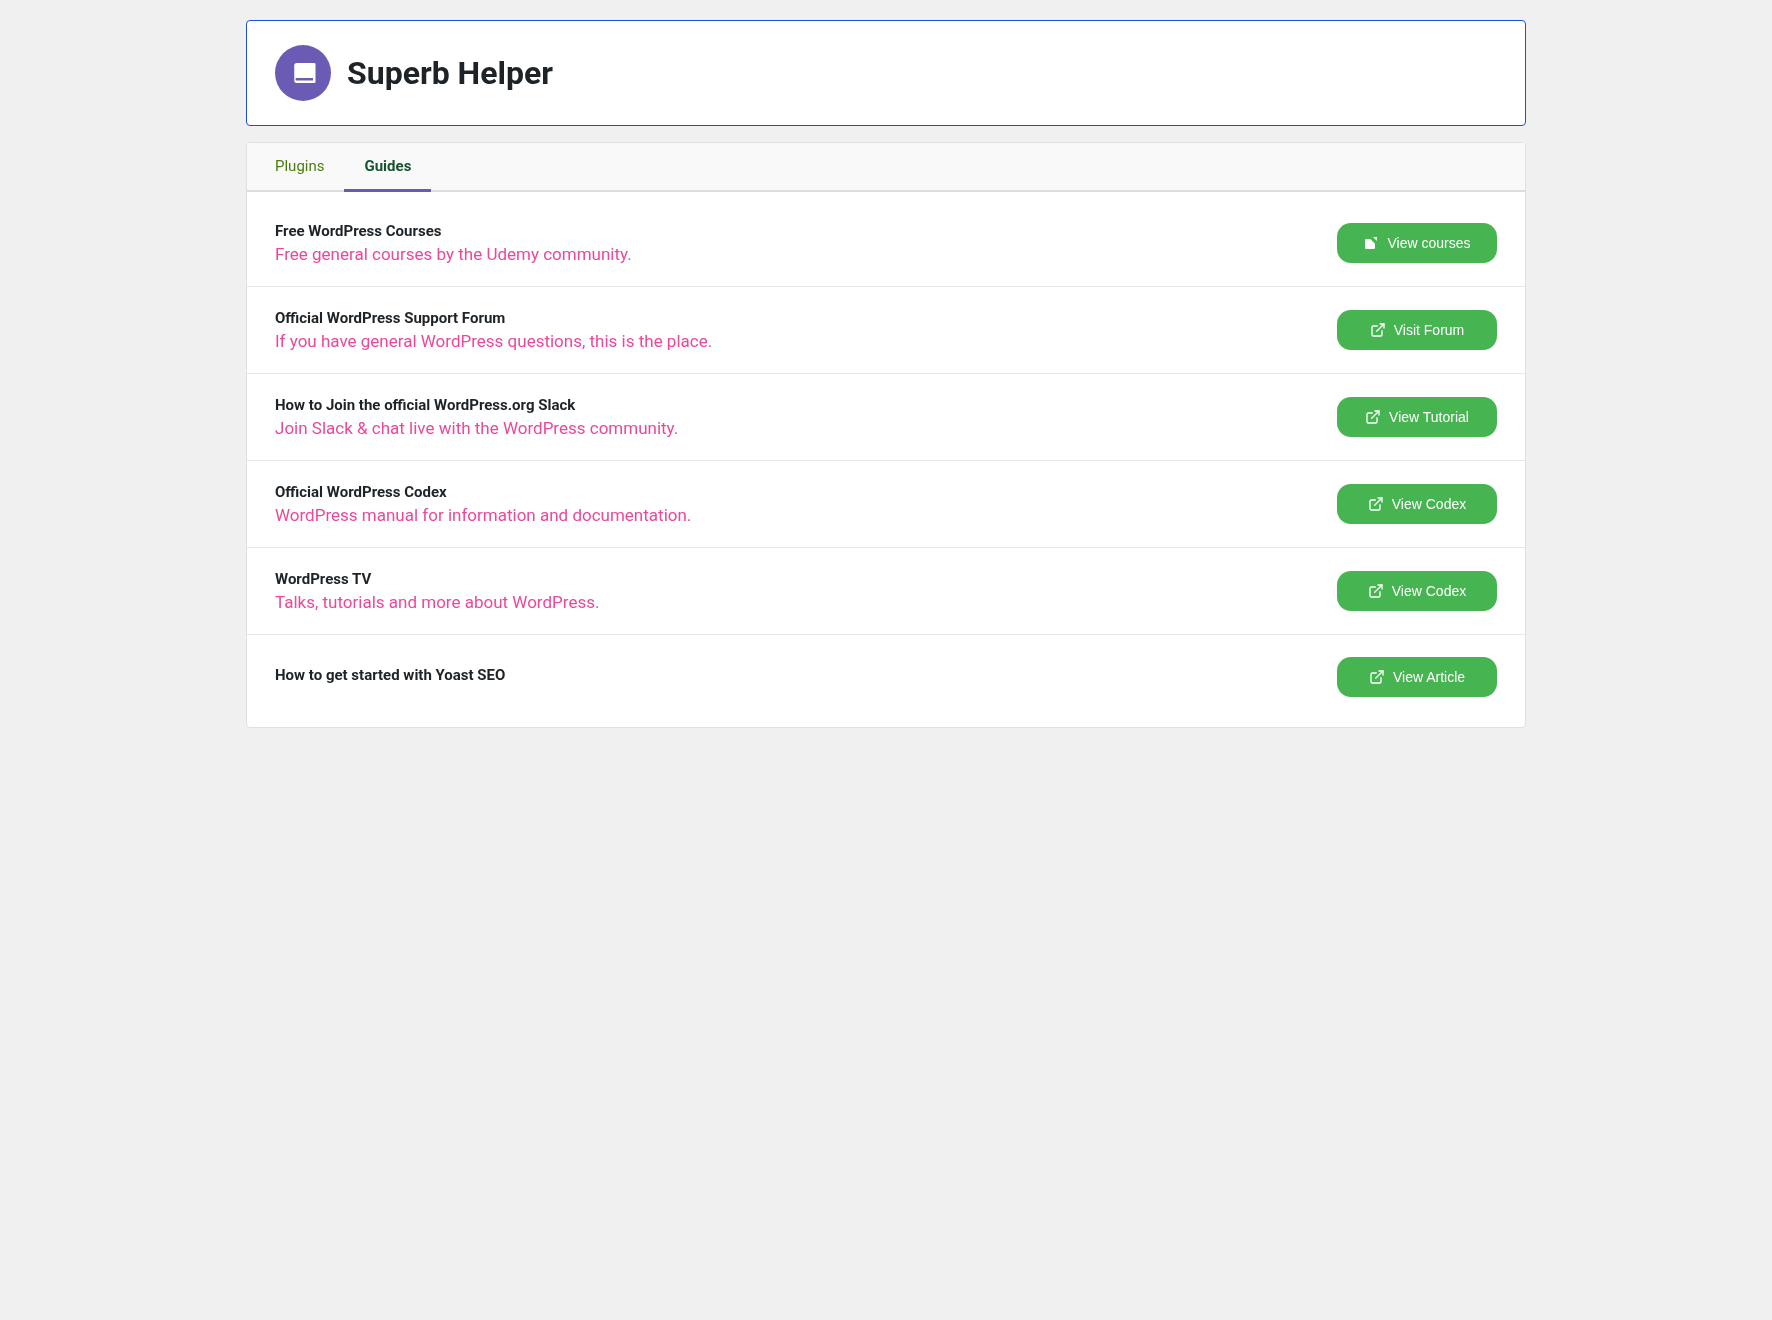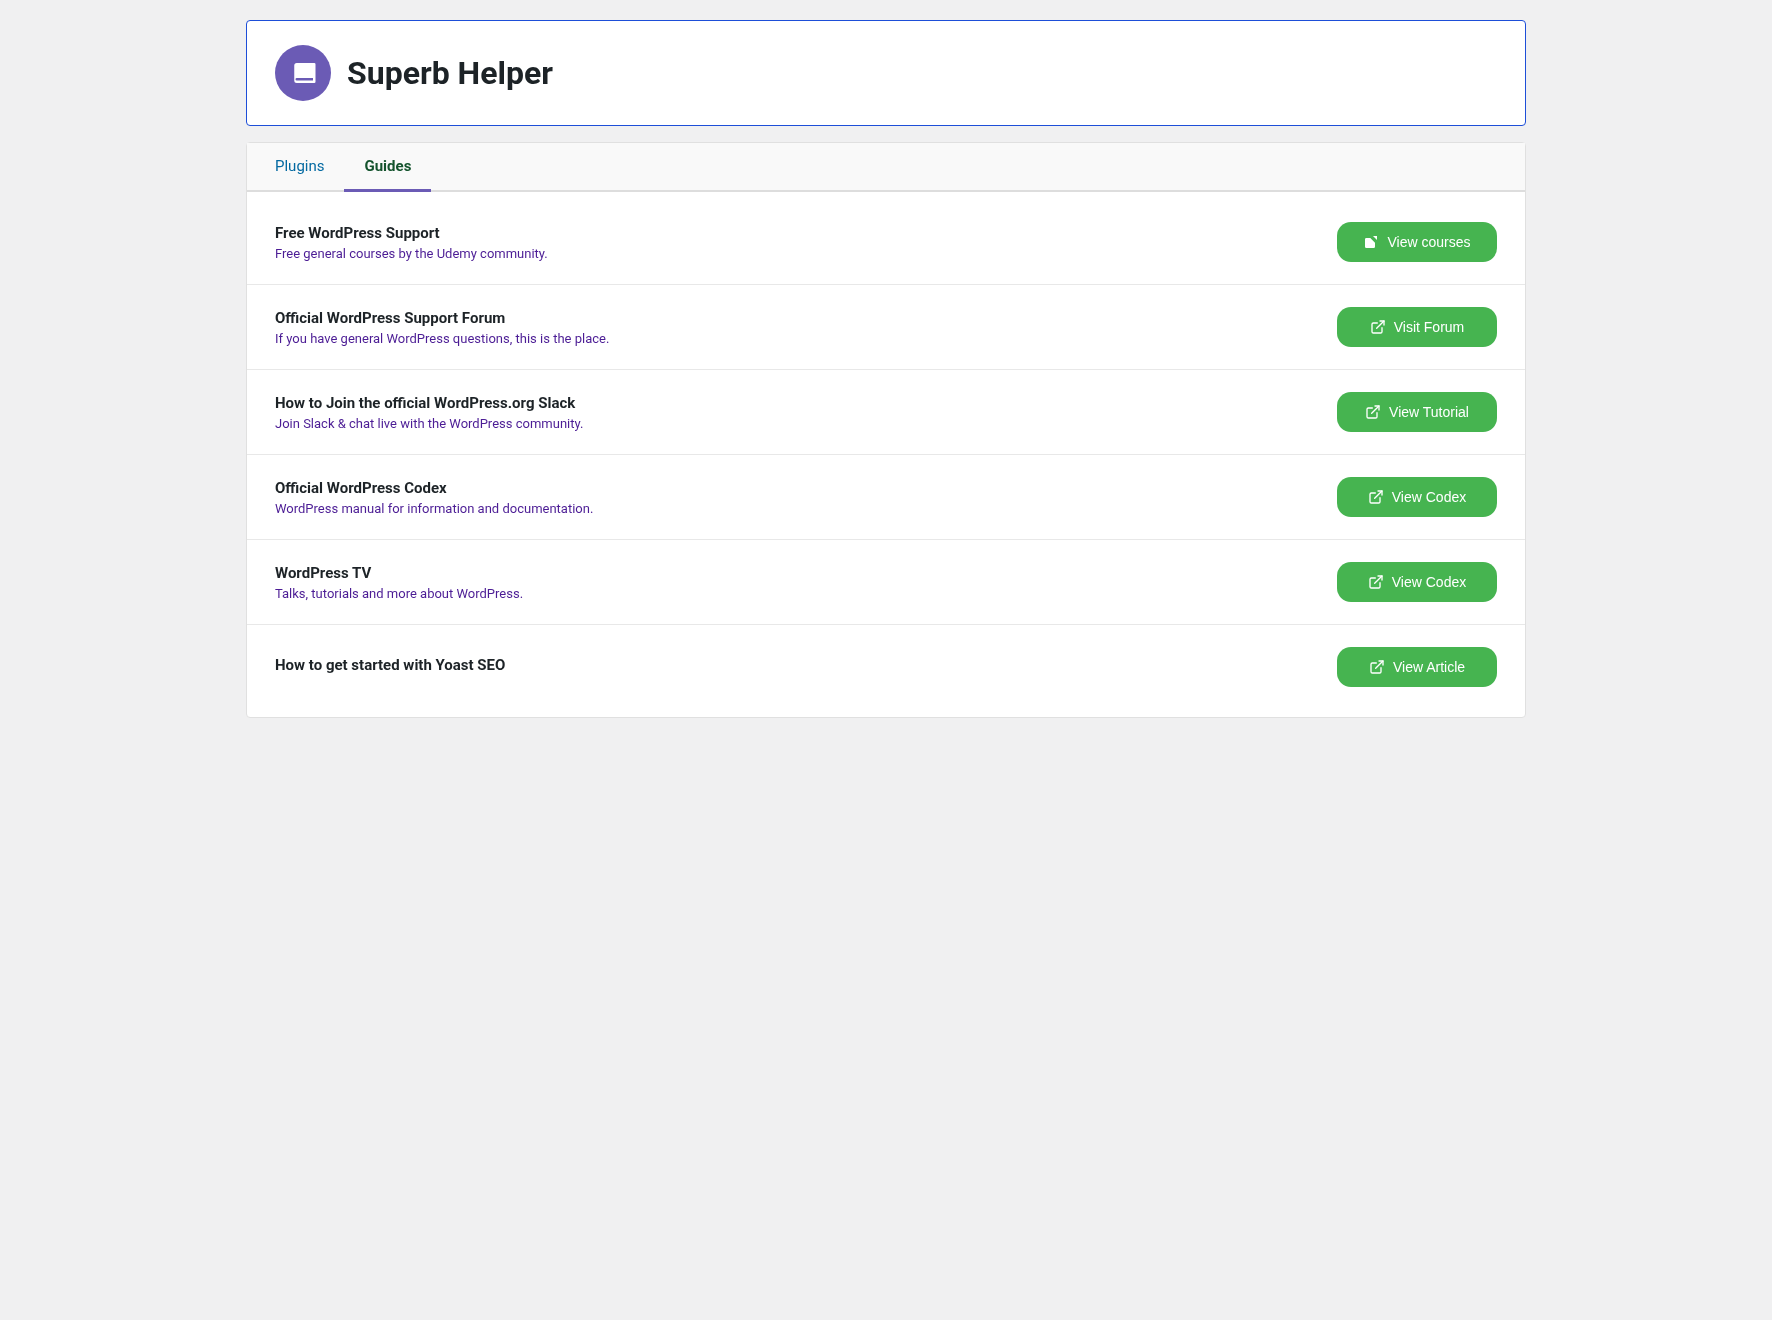--- a/index.html
+++ b/index.html
@@ -64,21 +64,21 @@
       display: flex;
       border-bottom: 2px solid #ddd;
       padding: 0 8px;
       background: #f9f9f9;
     }
 
     .tab-item {
       padding: 14px 20px;
       font-size: 15px;
       cursor: pointer;
-      color: #0369a1;
+      color: #4d7c0f;
       border-bottom: 3px solid transparent;
       margin-bottom: -2px;
       font-weight: 400;
     }
 
     .tab-item.active {
       font-weight: 700;
       color: #14532d;
       border-bottom: 3px solid #6b5bb5;
     }
@@ -105,22 +105,22 @@
     }
 
     .guide-title {
       font-size: 15px;
       font-weight: 700;
       color: #1d2327;
       margin-bottom: 4px;
     }
 
     .guide-desc {
-      font-size: 13px;
-      color: #4c1d95;
+      font-size: 17px;
+      color: #ec4899;
     }
 
     .action-btn {
       background: #46b450;
       color: white;
       border: none;
       border-radius: 14px;
       padding: 12px 22px;
       font-size: 14px;
       font-weight: 500;
@@ -158,21 +158,21 @@
 
     <div class="tabs-bar">
       <div class="tab-item">Plugins</div>
       <div class="tab-item active">Guides</div>
     </div>
 
     <div class="guides-list">
 
       <div class="guide-item">
         <div class="guide-text">
-          <div class="guide-title">Free WordPress Support</div>
+          <div class="guide-title">Free WordPress Courses</div>
           <div class="guide-desc">Free general courses by the Udemy community.</div>
         </div>
         <button class="action-btn">
           <svg class="external-icon" viewBox="0 0 24 24" fill="white">
             <path d="M18 13v6a2 2 0 0 1-2 2H5a2 2 0 0 1-2-2V8a2 2 0 0 1 2-2h6M15 3h6v6M10 14L21 3"></path>
           </svg>
           <span>View courses</span>
         </button>
       </div>
 

